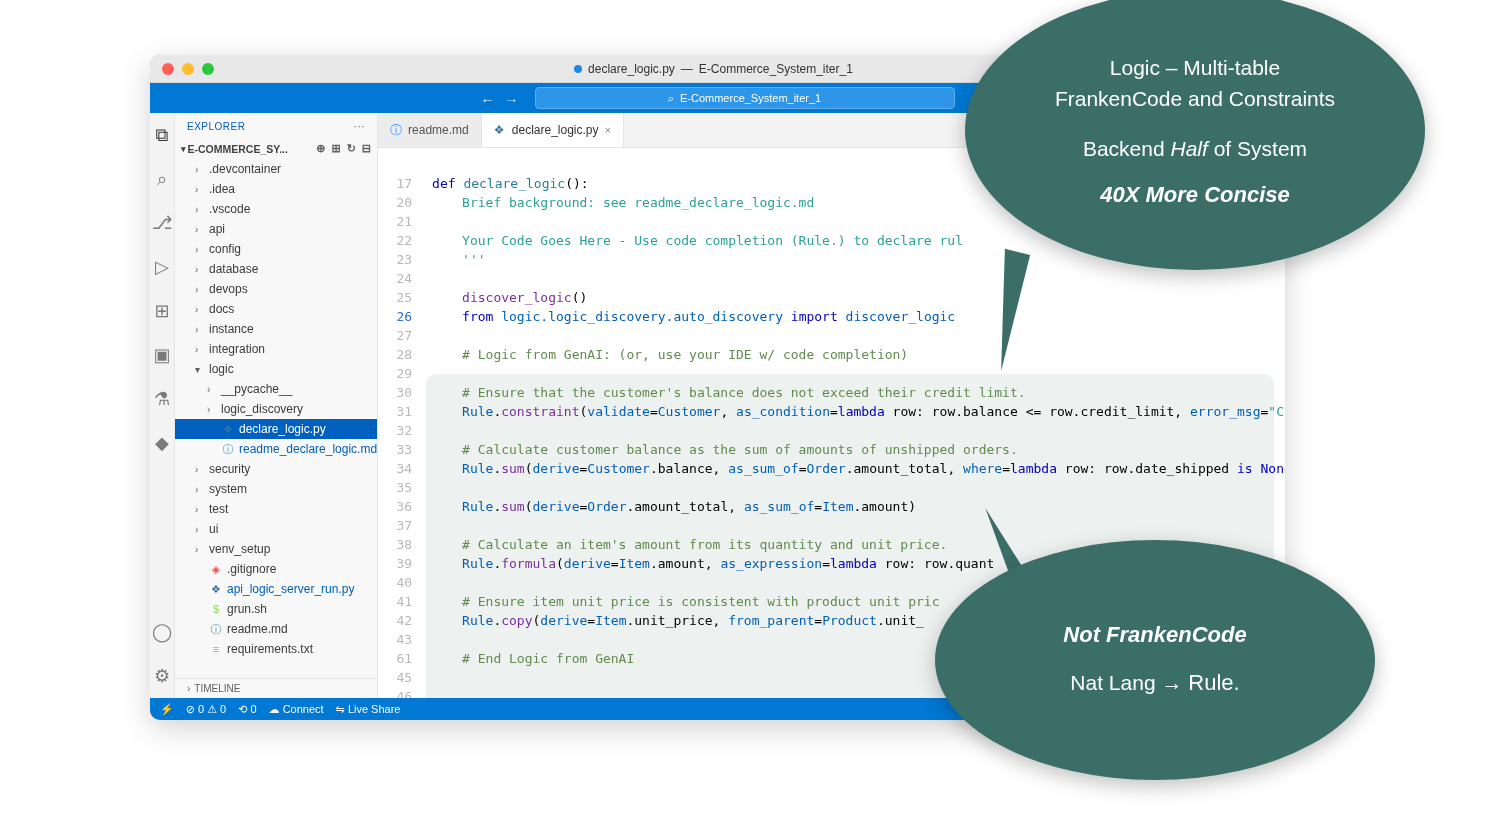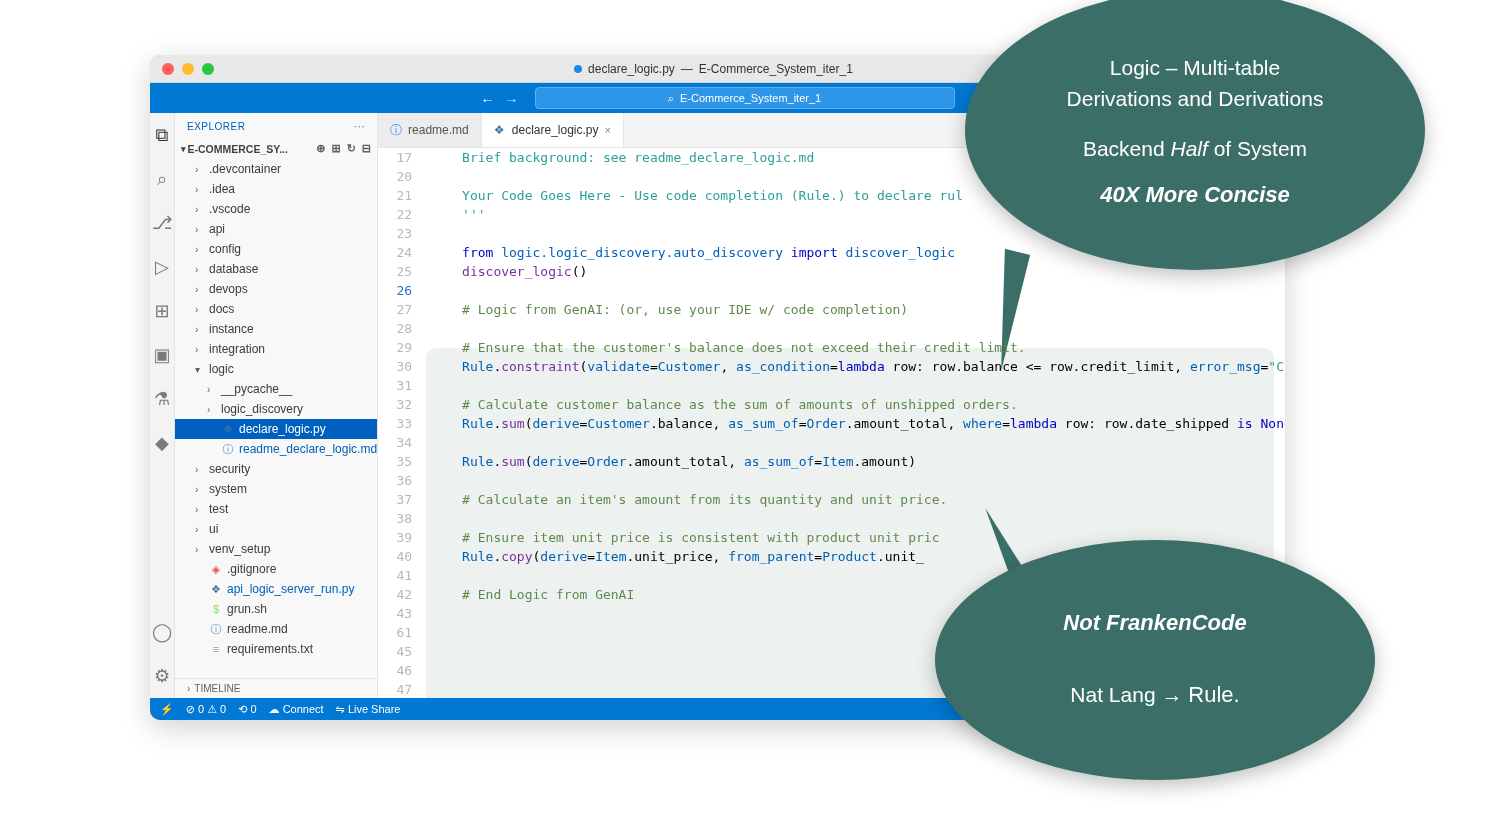--- a/index.html
+++ b/index.html
@@ -44,21 +44,21 @@
 .tree-item .ic { width: 14px; text-align: center; font-size: 11px; }
 .timeline { border-top: 1px solid #e5e5e5; padding: 4px 12px; font-size: 10px; color: #616161; display: flex; align-items: center; gap: 4px; }
 
 .editor-col { flex: 1; display: flex; flex-direction: column; background: #fff; }
 .tabs { height: 35px; display: flex; background: #f3f3f3; border-bottom: 1px solid #e5e5e5; }
 .tab { display: flex; align-items: center; gap: 6px; padding: 0 12px; font-size: 12px; color: #555; border-right: 1px solid #e5e5e5; background: #ececec; cursor: pointer; }
 .tab.active { background: #fff; color: #333; }
 .tab-close { color: #888; font-size: 11px; }
 .tab-ic { width: 12px; display: inline-flex; }
 
-.code-area { flex: 1; display: flex; font-family: 'Menlo', 'Monaco', monospace; font-size: 13px; line-height: 19px; overflow: hidden; position: relative; }
+.code-area { flex: 1; display: flex; font-family: 'Menlo', 'Monaco', monospace; font-size: 13px; line-height: 19px; overflow: hidden; position: relative; margin-top: 26px; }
 .gutter { width: 48px; text-align: right; padding-right: 14px; color: #b8b8b8; background: #fff; user-select: none; }
 .gutter .ln { height: 19px; }
 .gutter .ln.curr { color: #2f6fd0; }
 .code { flex: 1; padding-left: 6px; overflow: hidden; }
 .code .row { height: 19px; white-space: pre; }
 .code .indent1 { padding-left: 0; }
 .code .indent2 { padding-left: 30px; }
 
 .kw { color: #0000c0; }
 .fn { color: #7b2e9e; }
@@ -70,21 +70,21 @@
 
 .code-hilite { position: absolute; left: 48px; right: 18px; top: 200px; height: 368px; background: #edf1ef; border-radius: 10px; z-index: 0; }
 .code, .gutter { position: relative; z-index: 1; }
 
 .statusbar { height: 22px; background: #0078d4; color: #fff; font-size: 11px; display: flex; align-items: center; padding: 0 10px; gap: 12px; }
 .statusbar .left { display: flex; gap: 12px; align-items: center; }
 .statusbar .right { margin-left: auto; display: flex; gap: 14px; }
 
 .callout { position: absolute; background: #3a6e67; color: #fff; border-radius: 50%; display: flex; flex-direction: column; align-items: center; justify-content: center; text-align: center; box-shadow: 0 6px 20px rgba(0,0,0,0.25); }
 .callout1 { left: 965px; top: -10px; width: 460px; height: 280px; }
-.callout2 { left: 935px; top: 540px; width: 440px; height: 240px; gap: 12px; }
+.callout2 { left: 935px; top: 540px; width: 440px; height: 240px; }
 .callout-line { font-size: 21px; line-height: 1.5; }
 .callout-em { font-style: italic; }
 .callout-bold { font-weight: 700; font-style: italic; font-size: 22px; }
 .callout-gap { height: 18px; }
 .callout-mono { font-family: Liberation Sans, sans-serif; font-size: 22px; }
 
 .tail { position: absolute; width: 0; height: 0; }
 .tail1 { left: 990px; top: 250px; border-left: 26px solid transparent; border-right: 0 solid transparent; border-top: 120px solid #3a6e67; transform: rotate(14deg); }
 .tail2 { left: 1005px; top: 500px; border-left: 0 solid transparent; border-right: 26px solid transparent; border-bottom: 120px solid #3a6e67; transform: rotate(-20deg); }
 
@@ -310,39 +310,41 @@
             <div class="ln">40</div>
             <div class="ln">41</div>
             <div class="ln">42</div>
             <div class="ln">43</div>
             <div class="ln">61</div>
             <div class="ln">45</div>
             <div class="ln">46</div>
             <div class="ln">47</div>
           </div>
         <div class="code" id="code">
+            <div class="row indent1"><span class="kw">def</span> <span class="fname">declare_logic</span>():</div>
             <div class="row indent2"><span class="str">Brief background: see readme_declare_logic.md</span></div>
             <div class="row indent2"></div>
             <div class="row indent2"><span class="str">Your Code Goes Here - Use code completion (Rule.) to declare rul</span></div>
             <div class="row indent2"><span class="str">'''</span></div>
             <div class="row indent2"></div>
+            <div class="row indent2"><span class="fn">discover_logic</span>()</div>
             <div class="row indent2"><span class="kw">from</span> <span class="idn">logic.logic_discovery.auto_discovery</span> <span class="kw">import</span> <span class="idn">discover_logic</span></div>
-            <div class="row indent2"><span class="fn">discover_logic</span>()</div>
             <div class="row indent2"></div>
             <div class="row indent2"><span class="cmt"># Logic from GenAI: (or, use your IDE w/ code completion)</span></div>
             <div class="row indent2"></div>
             <div class="row indent2"><span class="cmt"># Ensure that the customer's balance does not exceed their credit limit.</span></div>
             <div class="row indent2"><span class="idn">Rule</span>.<span class="fn">constraint</span>(<span class="param">validate</span>=<span class="idn">Customer</span>, <span class="param">as_condition</span>=<span class="kw">lambda</span> row: row.balance &lt;= row.credit_limit, <span class="param">error_msg</span>=<span class="str">"Cu</span></div>
             <div class="row indent2"></div>
             <div class="row indent2"><span class="cmt"># Calculate customer balance as the sum of amounts of unshipped orders.</span></div>
             <div class="row indent2"><span class="idn">Rule</span>.<span class="fn">sum</span>(<span class="param">derive</span>=<span class="idn">Customer</span>.balance, <span class="param">as_sum_of</span>=<span class="idn">Order</span>.amount_total, <span class="param">where</span>=<span class="kw">lambda</span> row: row.date_shipped <span class="kw">is</span> <span class="kw">None</span></div>
             <div class="row indent2"></div>
             <div class="row indent2"><span class="idn">Rule</span>.<span class="fn">sum</span>(<span class="param">derive</span>=<span class="idn">Order</span>.amount_total, <span class="param">as_sum_of</span>=<span class="idn">Item</span>.amount)</div>
             <div class="row indent2"></div>
             <div class="row indent2"><span class="cmt"># Calculate an item's amount from its quantity and unit price.</span></div>
+            <div class="row indent2"><span class="idn">Rule</span>.<span class="fn">formula</span>(<span class="param">derive</span>=<span class="idn">Item</span>.amount, <span class="param">as_expression</span>=<span class="kw">lambda</span> row: row.quant</div>
             <div class="row indent2"></div>
             <div class="row indent2"><span class="cmt"># Ensure item unit price is consistent with product unit pric</span></div>
             <div class="row indent2"><span class="idn">Rule</span>.<span class="fn">copy</span>(<span class="param">derive</span>=<span class="idn">Item</span>.unit_price, <span class="param">from_parent</span>=<span class="idn">Product</span>.unit_</div>
             <div class="row indent2"></div>
             <div class="row indent2"><span class="cmt"># End Logic from GenAI</span></div>
             <div class="row indent2"></div>
             <div class="row indent2"></div>
           </div>
       </div>
     </div>
@@ -360,21 +362,21 @@
       <span>Ln 26, Col 21</span>
       <span>Spaces: 4</span>
       <span>U</span>
     </div>
   </div>
 </div>
 
 <div class="tail tail1"></div>
 <div class="callout callout1">
   <div class="callout-line">Logic – Multi-table</div>
-  <div class="callout-line">Derivations and Derivations</div>
+  <div class="callout-line">FrankenCode and Constraints</div>
   <div class="callout-gap"></div>
   <div class="callout-line">
     <span>Backend </span><span class="callout-em">Half</span><span> of System</span>
   </div>
   <div class="callout-gap"></div>
   <div class="callout-bold">40X More Concise</div>
 </div>
 
 <div class="tail tail2"></div>
 <div class="callout callout2">

